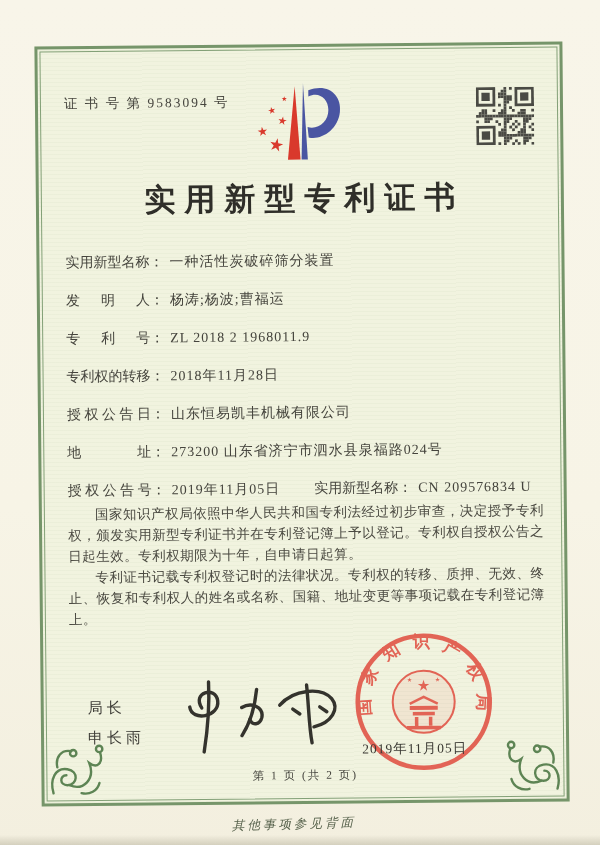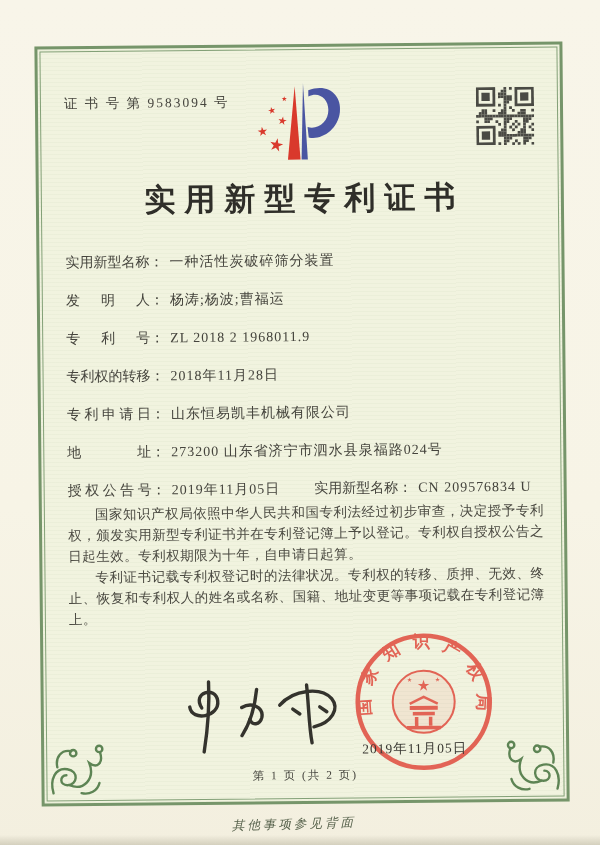--- a/index.html
+++ b/index.html
@@ -233,40 +233,44 @@
       <div class="frow">
         <span class="flabel">发明人</span><span class="fcolon">：</span><span class="fvalue">杨涛;杨波;曹福运</span>
       </div>
       <div class="frow">
         <span class="flabel">专利号</span><span class="fcolon">：</span><span class="fvalue">ZL 2018 2 1968011.9</span>
       </div>
       <div class="frow">
         <span class="flabel">专利权的转移</span><span class="fcolon">：</span><span class="fvalue">2018年11月28日</span>
       </div>
       <div class="frow">
-        <span class="flabel">专利申请日</span><span class="fcolon">：</span><span class="fvalue">山东恒易凯丰机械有限公司</span>
+        <span class="flabel">授权公告日</span><span class="fcolon">：</span><span class="fvalue">山东恒易凯丰机械有限公司</span>
       </div>
       <div class="frow">
         <span class="flabel">地址</span><span class="fcolon">：</span><span class="fvalue">273200 山东省济宁市泗水县泉福路024号</span>
       </div>
       <div class="frow grant-row">
         <span>
           <span class="flabel">授权公告号</span><span class="fcolon">：</span><span class="fvalue">2019年11月05日</span>
         </span>
         <span class="grant-2">
           <span class="flabel">实用新型名称</span><span class="fcolon">：</span><span class="fvalue">CN 209576834 U</span>
         </span>
       </div>
     </div>
 
     <div class="paragraphs">
       <p>国家知识产权局依照中华人民共和国专利法经过初步审查，决定授予专利权，颁发实用新型专利证书并在专利登记簿上予以登记。专利权自授权公告之日起生效。专利权期限为十年，自申请日起算。</p>
       <p>专利证书记载专利权登记时的法律状况。专利权的转移、质押、无效、终止、恢复和专利权人的姓名或名称、国籍、地址变更等事项记载在专利登记簿上。</p>
     </div>
 
+    <div class="officer">
+      <div>局长</div>
+      <div>申长雨</div>
+    </div>
 
     <svg class="signature" width="195" height="82" viewBox="0 0 195 82">
       <g fill="none" stroke="#34332d" stroke-width="3.4" stroke-linecap="round">
         <path d="M40,32 C30,16 54,10 56,25 C58,41 30,46 28,31"></path>
         <path d="M47,6 C48,30 45,58 42,76"></path>
         <path d="M95,14 C93,32 88,48 80,60"></path>
         <path d="M80,32 C90,26 102,32 100,42 C98,50 90,50 88,44"></path>
         <path d="M118,30 C132,14 160,12 170,24 C178,34 170,48 152,52"></path>
         <path d="M145,10 C147,30 147,52 150,68"></path>
         <path d="M131,34 l7,5"></path>

